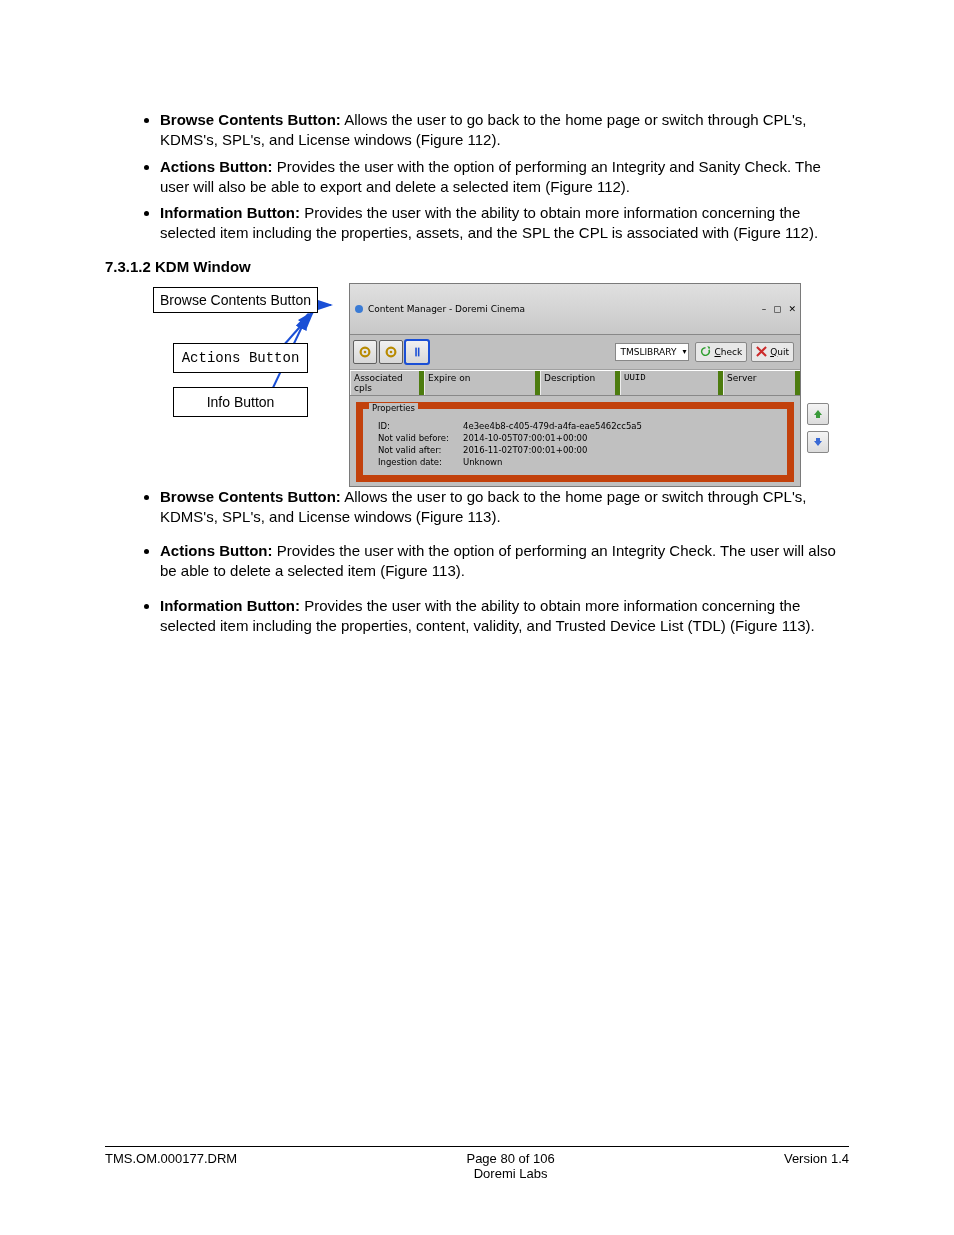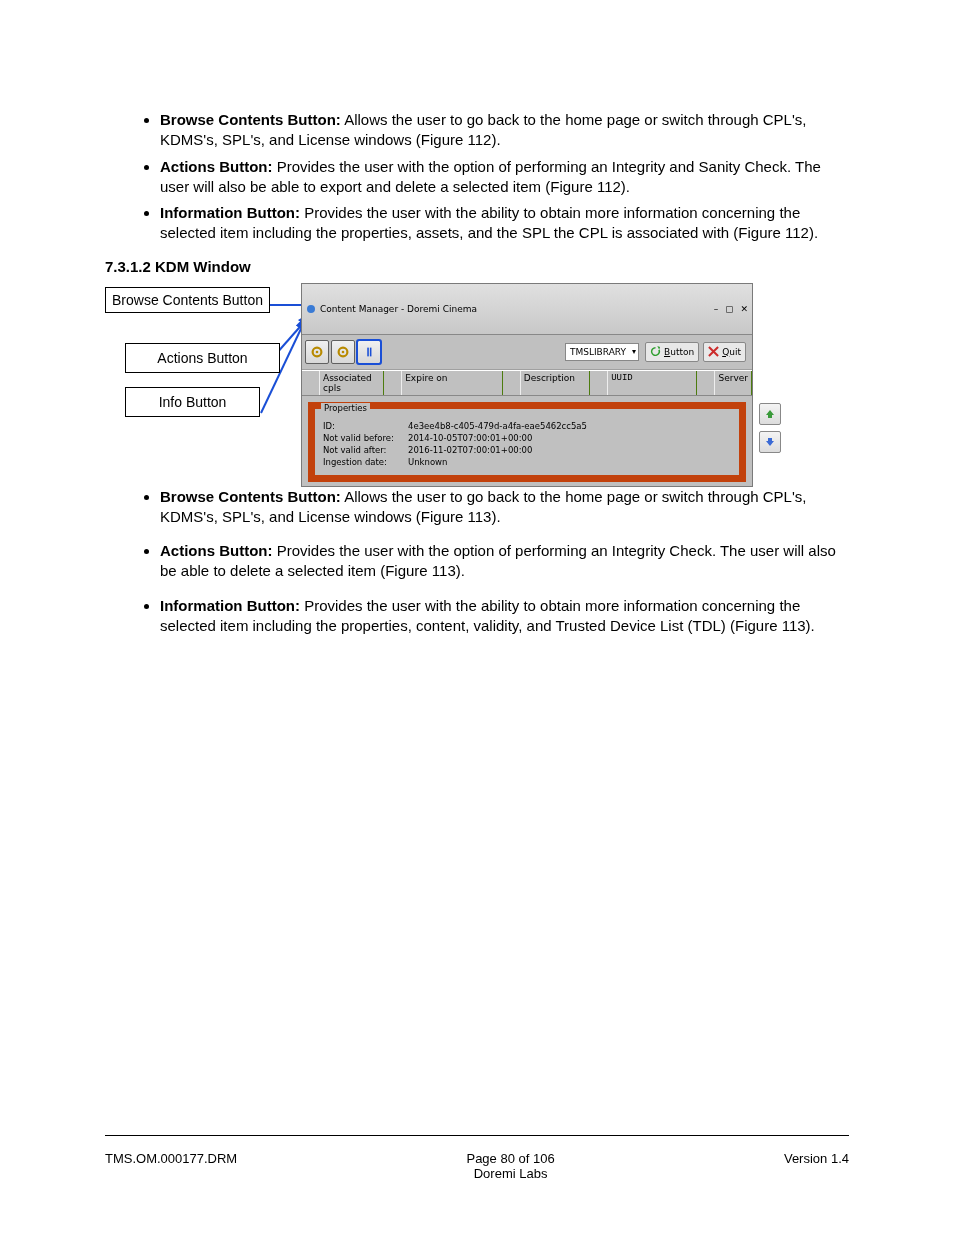--- a/index.html
+++ b/index.html
@@ -16,32 +16,32 @@
     box-sizing: border-box;
     padding: 110px 105px 60px 105px;
   }
   .bullets { list-style: disc; padding-left: 55px; margin: 0; }
   .bullets li { font-size: 15px; line-height: 1.35; margin-bottom: 6px; }
   .bullets.spaced li { margin-bottom: 14px; }
   .section-heading { font-weight: bold; font-size: 15px; margin-top: 14px; margin-bottom: 8px; }
   .figure-caption { text-align: center; font-weight: bold; font-size: 15px; margin-top: 6px; margin-bottom: 20px; }
 
   
-  .figure-row { display: flex; align-items: flex-start; margin-top: 8px; }
+  .figure-row { display: flex; align-items: flex-start; margin-top: 8px; justify-content: center; }
   .callouts { width: 180px; flex: 0 0 180px; position: relative; }
   .callout-box {
     border: 1px solid #000;
     text-align: center;
     font-size: 14px;
     padding: 4px 6px;
     background: #fff;
     box-sizing: border-box;
   }
   .cb1 { width: 165px; margin-top: 4px; line-height:1.15;}
-  .cb2 { width: 155px; margin-left: 20px; margin-top: 30px; padding:6px;}
+  .cb2 { width: 135px; margin-left: 20px; margin-top: 30px; padding:6px;font-family:Liberation Mono, monospace;}
   .cb3 { width: 135px; margin-left: 20px; margin-top: 14px; padding:6px;}
 
   
   .arrow-svg { position:absolute; left:0; top:0; pointer-events:none; }
 
   
   .appwin {
     margin-left: 16px;
     width: 450px;
     border: 1px solid #7a7a7a;
@@ -90,21 +90,21 @@
     border:1px solid #888; background:#e8e8e8;
     font-size:9px; margin-right:4px; border-radius:2px;
   }
   .pill-btn .ic { width:11px; height:11px; margin-right:3px; }
   .underline-first::first-letter { text-decoration: underline; }
 
   .table-head {
     display:flex; background:#c0c0c0; border-top:1px solid #fff; border-bottom:1px solid #888;
     font-size:9px;
   }
-  .th { border-right:1px solid #4d7c0f; border-left:1px solid #eee; padding:2px 3px; box-sizing:border-box;margin-left:17px; }
+  .th { border-right:5px solid #4d7c0f; border-left:1px solid #eee; padding:2px 3px; box-sizing:border-box; }
   .c1{width:74px;} .c2{width:116px;} .c3{width:80px;} .c4{width:103px;font-family:Liberation Mono, monospace;} .c5{flex:1;}
 
   .table-body { background:#fff; height:165px; position:relative; overflow:hidden;}
   .row {
     display:flex; font-size:8px; background:#b85c00; color:#fff;
     height:14px; align-items:center;
   }
   .row .cell { padding:0 3px; box-sizing:border-box; white-space:nowrap; overflow:hidden;}
   .row .ic { width:10px; height:10px; margin:0 2px; flex:0 0 10px;}
 
@@ -116,29 +116,29 @@
   .side-btn svg{width:12px;height:12px;}
 
   .props {
     margin:6px 6px 4px 6px; position:relative;
     border:7px solid #c2410c; padding:10px 8px 6px 8px;
     font-size:8.5px; background:#c0c0c0;
   }
   .props-legend {
     position:absolute; top:-6px; left:6px; background:#c0c0c0; padding:0 3px; font-size:8.5px;
   }
-  .prop-row { display:flex; margin:2px 0;}
+  .prop-row { display:flex; margin:2px 7px;}
   .prop-label { width:85px; }
 
   .appwin-wrap { position:relative; }
 
   
   .footer {
     position:absolute; left:105px; right:105px; bottom:54px;
-    border-top:1px solid #000; padding-top:15px;
+    border-top:1px solid #000; padding-top:4px;
     font-size:13px; display:flex; justify-content:space-between;
   }
   .footer .center { text-align:center; }
 </style>
 </head>
 <body>
 
 <div class="page">
 
   <ul class="bullets">
@@ -206,21 +206,21 @@
           <div class="spacer"></div>
           <div class="combo">
             <span>TMSLIBRARY</span>
             <span class="arrow">▾</span>
           </div>
           <div class="pill-btn">
             <svg class="ic" viewBox="0 0 12 12">
                 <path d="M6 1a5 5 0 1 0 4.5 2.8L9 4.5A3.4 3.4 0 1 1 6 2.6V1z" fill="#2e9e2e"></path>
                 <path d="M8 0l3 1-1 3z" fill="#2e9e2e"></path>
               </svg>
-            <span class="underline-first">Button</span>
+            <span class="underline-first">Check</span>
           </div>
           <div class="pill-btn">
             <svg class="ic" viewBox="0 0 12 12">
                 <path d="M1 1l10 10M11 1L1 11" stroke="#cc2b2b" stroke-width="2.2"></path>
               </svg>
             <span class="underline-first">Quit</span>
           </div>
         </div>
 
         <div class="table-head">

